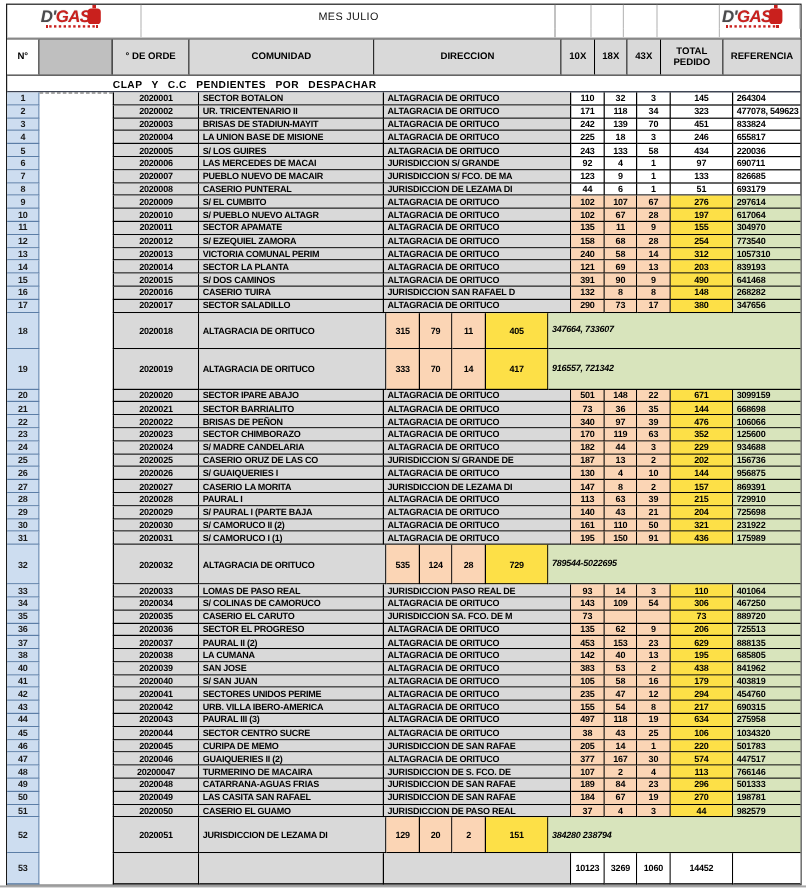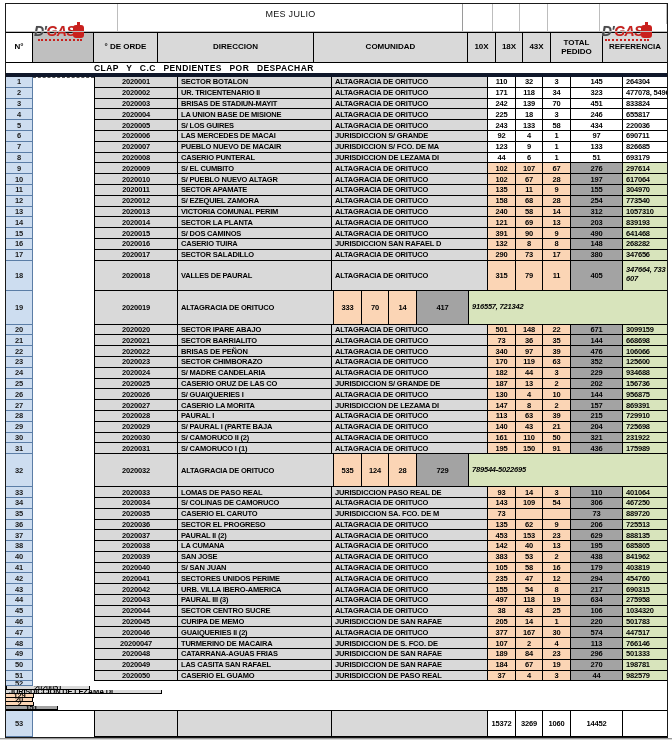--- a/index.html
+++ b/index.html
@@ -11,64 +11,64 @@
   .topband { position:relative; display:flex; height:20px; }
   .topband2 { position:relative; display:flex; height:8px; }
   .tcell { border-right:1px solid #bdbdbd; height:100%; }
   .tcell:last-child { border-right:none; }
   .t1{width:112px;} .t2{width:345px; border-right:1px solid #9a9a9a;} .t3{width:30px;} .t4{width:27px;}
   .t5{width:28px;} .t6{width:52px;} .t7{flex:1;}
   .band-sep { border-bottom:1px solid #bdbdbd; }
   .mes-title { position:absolute; left:112px; width:345px; top:0; height:20px;
     display:flex; align-items:center; justify-content:center;
     font-size:9px; color:#111; letter-spacing:0.3px; }
-  .logo { position:absolute; top:1px; display:flex; flex-direction:column; align-items:center;margin-top:18px; }
+  .logo { position:absolute; top:1px; display:flex; flex-direction:column; align-items:center; }
   .logo-left { left:28px; } .logo-right { right:14px; }
   .logo-row { display:flex; align-items:center; }
   .logo-text { font-size:14px; font-weight:bold; font-style:italic; letter-spacing:-0.5px;
     color:#4a4a4c; text-shadow:0 0 1px #bbb; }
   .logo-text .red { color:#c9201d; }
   .cyl { margin-left:-3px; position:relative; top:-1px; }
   .tagline { width:44px; border-bottom:2px dotted #c9201d; margin-top:0px; height:2px; }
 
   
   .hrow { display:flex; height:31px; border-top:1px solid #000; border-bottom:1px solid #000; }
   .h { border-right:1px solid #000; background:#d9d9d9; display:flex; align-items:center;
        justify-content:center; font-weight:bold; font-size:8px; color:#000; text-align:center;
        line-height:1.1; overflow:hidden; white-space:nowrap; }
   .h:last-child { border-right:none; }
   .h.white { background:#fff; }
   .h.dark { background:#bfbfbf; }
   .h.wrap { white-space:normal; }
 
   
-  .secrow { height:14px; display:flex; align-items:center; border-bottom:4px solid #0f172a; }
+  .secrow { height:14px; display:flex; align-items:center; border-bottom:1px solid #0f172a; }
   .sectitle { padding-left:88px; font-weight:bold; font-size:8.5px; letter-spacing:0.4px;
     word-spacing:5px; color:#000; white-space:nowrap; }
 
   
   .row { display:flex; height:10.8px; }
   .c { border-right:1px solid #000; border-bottom:1px solid #000; overflow:hidden;
        font-weight:bold; font-size:7.5px; color:#000; display:flex; align-items:center;
        white-space:nowrap; letter-spacing:-0.2px; }
   .c:last-child { border-right:none; }
   .c1 { width:27px; justify-content:center; background:#cdddf0; border-color:#5b7da6;
         border-right:1px solid #5b7da6; color:#1a1a1a; }
   .c2 { width:61px; border:none; background:#fff; }
   .c2.dashes { border-top:1px dashed #555; }
-  .c3 { width:84px; justify-content:center; background:#d9d9d9; border-left:1px solid #000; }
+  .c3 { width:72px; justify-content:center; background:#d9d9d9; border-left:1px solid #000; }
   .c4 { width:154px; padding-left:3px; background:#d9d9d9; }
   .c5 { width:156px; padding-left:3px; background:#d9d9d9; }
   .c6 { width:28px; justify-content:center; }
   .c7 { width:27px; justify-content:center; }
   .c8 { width:28px; justify-content:center; }
   .c9 { width:52px; justify-content:center; }
   .c10 { flex:1; padding-left:3px; }
   .row.colored .c6, .row.colored .c7, .row.colored .c8 { background:#fbd5b5; }
-  .row.colored .c9 { background:#a3a3a3; }
+  .row.colored .c9 { background:#fde047; }
   .row.colored .c10 { background:#d8e4bc; }
   .row.tall .c10 { white-space:normal; line-height:1.15; word-break:break-all;font-style:italic; }
   .row.totals .c3, .row.totals .c4, .row.totals .c5 { background:#d9d9d9; }
   .row.totals .c6, .row.totals .c7, .row.totals .c8, .row.totals .c9, .row.totals .c10 { background:#fff; }
 
   
   .footer-strip { width:672px; margin-left:-5px; height:10px; background:#d9d9d9;
     border-top:1px solid #9a9a9a; margin-top:0px; }
 </style>
 </head>
@@ -115,22 +115,22 @@
     <div class="tcell t4"></div>
       <div class="tcell t5"></div>
       <div class="tcell t6"></div>
     <div class="tcell t7"></div>
   </div>
 
   <div class="hrow">
     <div class="h white" style="width:27px">N°</div>
     <div class="h dark" style="width:61px"></div>
     <div class="h" style="width:64px">° DE ORDE</div>
+    <div class="h" style="width:154px">COMUNIDAD</div>
     <div class="h" style="width:156px">DIRECCION</div>
-    <div class="h" style="width:154px">COMUNIDAD</div>
     <div class="h" style="width:28px">10X</div>
     <div class="h" style="width:27px">18X</div>
     <div class="h" style="width:28px">43X</div>
     <div class="h wrap" style="width:52px">TOTAL PEDIDO</div>
     <div class="h" style="flex:1">REFERENCIA</div>
   </div>
 
   <div class="secrow">
     <span class="sectitle">CLAP Y C.C PENDIENTES POR DESPACHAR</span>
   </div>
@@ -337,21 +337,20 @@
         <div class="c c6">290</div>
         <div class="c c7">73</div>
         <div class="c c8">17</div>
         <div class="c c9">380</div>
         <div class="c c10">347656</div>
       </div>
       <div class="row colored tall" style="height: 30px;">
         <div class="c c1">18</div>
         <div class="c c2"></div>
         <div class="c c3">2020018</div>
-        <div class="c c4">VALLES DE PAURAL</div>
         <div class="c c5">ALTAGRACIA DE ORITUCO</div>
         <div class="c c6">315</div>
         <div class="c c7">79</div>
         <div class="c c8">11</div>
         <div class="c c9">405</div>
         <div class="c c10">347664, 733607</div>
       </div>
       <div class="row colored tall" style="height: 34px;">
         <div class="c c1">19</div>
         <div class="c c2"></div>
@@ -727,38 +726,38 @@
         <div class="c c2"></div>
         <div class="c c3">2020050</div>
         <div class="c c4">CASERIO EL GUAMO</div>
         <div class="c c5">JURISDICCION DE PASO REAL</div>
         <div class="c c6">37</div>
         <div class="c c7">4</div>
         <div class="c c8">3</div>
         <div class="c c9">44</div>
         <div class="c c10">982579</div>
       </div>
-      <div class="row colored tall" style="height: 30px; flex-direction: column;">
+      <div class="row colored tall" style="height: 30px;">
         <div class="c c1">52</div>
         <div class="c c2"></div>
         <div class="c c3">2020051</div>
         <div class="c c5">JURISDICCION DE LEZAMA DI</div>
         <div class="c c6">129</div>
         <div class="c c7">20</div>
         <div class="c c8">2</div>
         <div class="c c9">151</div>
         <div class="c c10">384280 238794</div>
       </div>
       <div class="row totals" style="height: 26px;">
         <div class="c c1">53</div>
         <div class="c c2"></div>
         <div class="c c3"></div>
         <div class="c c4"></div>
         <div class="c c5"></div>
-        <div class="c c6">15372</div>
+        <div class="c c6">10123</div>
         <div class="c c7">3269</div>
         <div class="c c8">1060</div>
         <div class="c c9">14452</div>
         <div class="c c10"></div>
       </div>
     </div>
 
 </div>
 
 <div class="footer-strip"></div>

